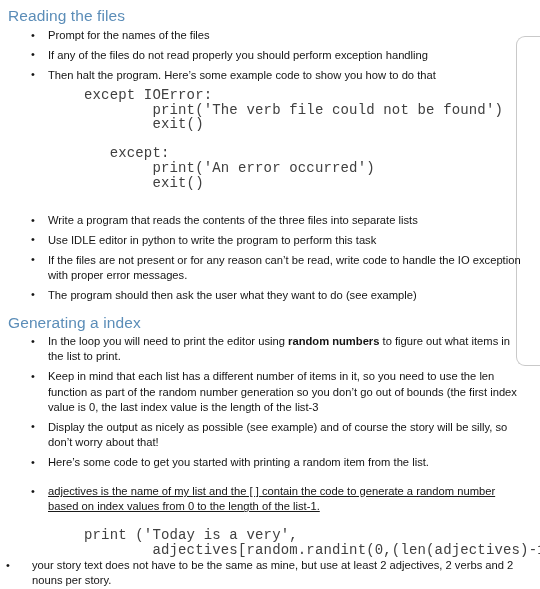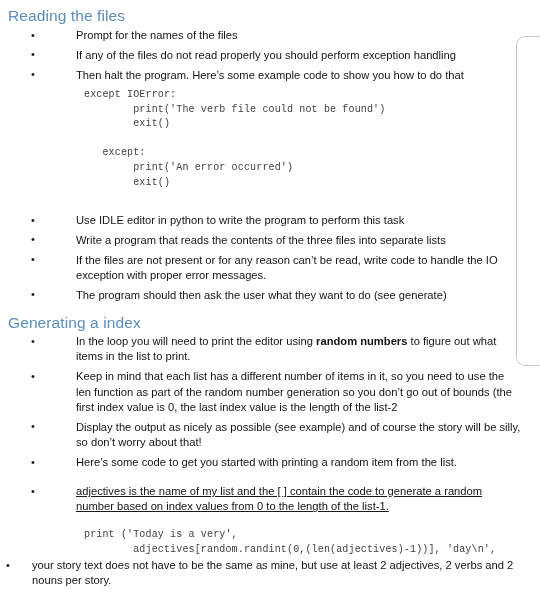--- a/index.html
+++ b/index.html
@@ -53,21 +53,21 @@
   .heading-1 { position: absolute; left: 0; top: 6px; }
   .heading-2 { position: absolute; left: 0; top: 313px; }
 
   ul.bullets {
     list-style: none;
     margin: 0;
     padding: 0;
   }
   ul.bullets > li {
     position: relative;
-    padding-left: 76px;
+    padding-left: 48px;
     font-size: 11.2px;
     line-height: 15.4px;
     margin: 0 0 4.4px 0;
     color: #141414;
   }
   ul.bullets > li::before {
     content: "\2022";
     position: absolute;
     left: 31px;
     top: -0.5px;
@@ -83,21 +83,21 @@
   .list-1 { position: absolute; left: 0; top: 28px; width: 520px; }
   .list-2 { position: absolute; left: 0; top: 213px; width: 522px; }
   .list-3 { position: absolute; left: 0; top: 334px; width: 522px; }
   .list-4 { position: absolute; left: 0; top: 484px; width: 520px; text-decoration: underline; }
   .list-5 { position: absolute; left: 0; top: 558px; width: 520px; }
 
   b.strong { font-weight: bold; text-align: center; }
 
   pre.code {
     font-family: "Liberation Mono", "DejaVu Sans Mono", monospace;
-    font-size: 10px;
+    font-size: 14px;
     line-height: 14.6px;
     color: #404040;
     margin: 0;
     white-space: pre;
     letter-spacing: 0.15px;
   }
   .code-1 { position: absolute; left: 84px; top: 88px; }
   .code-2 { position: absolute; left: 84px; top: 528px; }
 </style>
 </head>
@@ -117,31 +117,31 @@
 
   <pre class="code code-1">except IOError:
         print('The verb file could not be found')
         exit()
 
    except:
         print('An error occurred')
         exit()</pre>
 
   <ul class="bullets list-2">
+    <li>Write a program that reads the contents of the three files into separate lists</li>
     <li>Use IDLE editor in python to write the program to perform this task</li>
-    <li>Write a program that reads the contents of the three files into separate lists</li>
     <li>If the files are not present or for any reason can’t be read, write code to handle the IO exception with proper error messages.</li>
-    <li>The program should then ask the user what they want to do (see generate)</li>
+    <li>The program should then ask the user what they want to do (see example)</li>
   </ul>
 
   <h2 class="section-heading heading-2">Generating a index</h2>
 
   <ul class="bullets list-3">
     <li><span>In the loop you will need to print the editor using </span><b class="strong">random numbers</b><span> to figure out what items in the list to print.</span></li>
-    <li>Keep in mind that each list has a different number of items in it, so you need to use the len function as part of the random number generation so you don’t go out of bounds (the first index value is 0, the last index value is the length of the list-2</li>
+    <li>Keep in mind that each list has a different number of items in it, so you need to use the len function as part of the random number generation so you don’t go out of bounds (the first index value is 0, the last index value is the length of the list-3</li>
     <li>Display the output as nicely as possible (see example) and of course the story will be silly, so don’t worry about that!</li>
     <li>Here’s some code to get you started with printing a random item from the list.</li>
   </ul>
 
   <ul class="bullets list-4">
     <li>adjectives is the name of my list and the [ ] contain the code to generate a random number based on index values from 0 to the length of the list-1.</li>
   </ul>
 
   <pre class="code code-2">print ('Today is a very',
         adjectives[random.randint(0,(len(adjectives)-1))], 'day\n',</pre>

